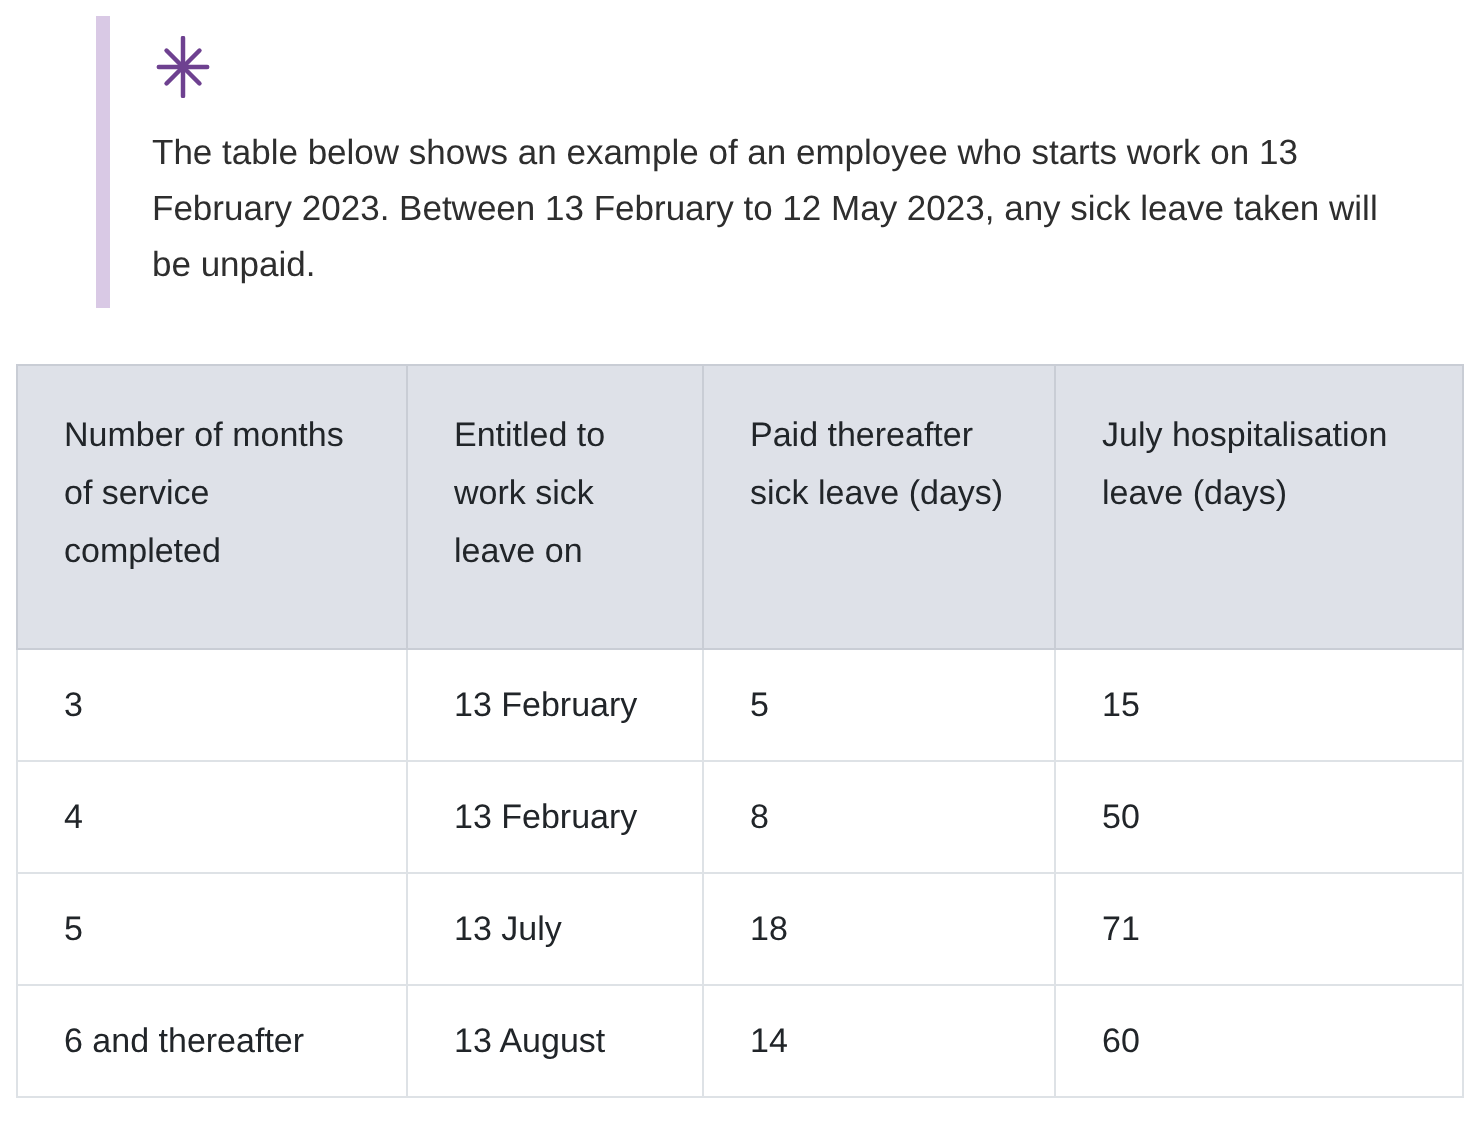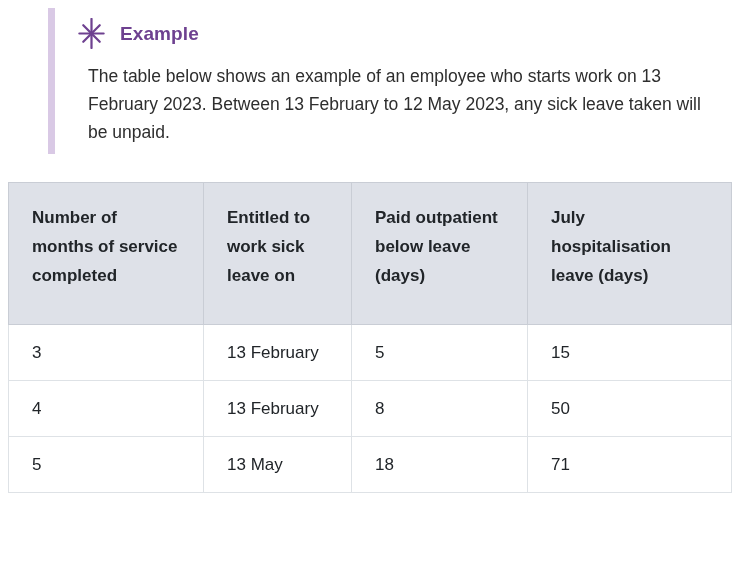--- a/index.html
+++ b/index.html
@@ -37,37 +37,36 @@
     font-size: 19px;
     font-weight: bold;
     color: #6e4190;
     letter-spacing: 0.1px;
   }
   .callout-body {
     font-size: 17.5px;
     line-height: 28px;
     color: #2e2e2e;
     max-width: 644px;
-    margin-left: 12px;
   }
 
   
   .leave-table {
     margin: 28px 0 0 8px;
     width: 723px;
     border-collapse: collapse;
     table-layout: fixed;
     font-size: 17px;
   }
   .leave-table th {
     background: #dee1e8;
     border: 1px solid #c9cdd5;
     text-align: left;
     vertical-align: top;
-    font-weight: bold;
+    font-weight: normal;
     color: #212529;
     font-size: 17px;
     line-height: 29px;
     padding: 20px 22px 20px 23px;
     height: 142px;
   }
   .leave-table td {
     background: #ffffff;
     border: 1px solid #dee2e6;
     text-align: left;
@@ -88,53 +87,58 @@
 <div class="callout">
   <div class="callout-header">
     <span class="icon-wrap">
       <svg width="31" height="31" viewBox="0 0 32 32" fill="none" aria-hidden="true">
         <line x1="16" y1="1" x2="16" y2="31" stroke="#6e4190" stroke-width="2.3" stroke-linecap="round"></line>
         <line x1="3.5" y1="16" x2="28.5" y2="16" stroke="#6e4190" stroke-width="2.3" stroke-linecap="round"></line>
         <line x1="7.5" y1="7.5" x2="24.5" y2="24.5" stroke="#6e4190" stroke-width="2.3" stroke-linecap="round"></line>
         <line x1="24.5" y1="7.5" x2="7.5" y2="24.5" stroke="#6e4190" stroke-width="2.3" stroke-linecap="round"></line>
       </svg>
     </span>
-    <span class="callout-title">Example</span>
   </div>
   <p class="callout-body">The table below shows an example of an employee who starts work on 13 February 2023. Between 13 February to 12 May 2023, any sick leave taken will be unpaid.</p>
 </div>
 
 <table class="leave-table">
   <colgroup>
     <col class="col-1">
       <col class="col-2">
       <col class="col-3">
       <col class="col-4">
   </colgroup>
   <thead>
     <tr>
       <th>Number of months of service completed</th>
       <th>Entitled to work sick leave on</th>
-      <th>Paid outpatient below leave (days)</th>
+      <th>Paid thereafter sick leave (days)</th>
       <th>July hospitalisation leave (days)</th>
     </tr>
   </thead>
   <tbody>
     <tr>
       <td>3</td>
       <td>13 February</td>
       <td>5</td>
       <td>15</td>
     </tr>
     <tr>
       <td>4</td>
       <td>13 February</td>
       <td>8</td>
       <td>50</td>
     </tr>
     <tr>
       <td>5</td>
-      <td>13 May</td>
+      <td>13 July</td>
       <td>18</td>
       <td>71</td>
+    </tr>
+    <tr>
+      <td>6 and thereafter</td>
+      <td>13 August</td>
+      <td>14</td>
+      <td>60</td>
     </tr>
   </tbody>
 </table>
 
 </body></html>

